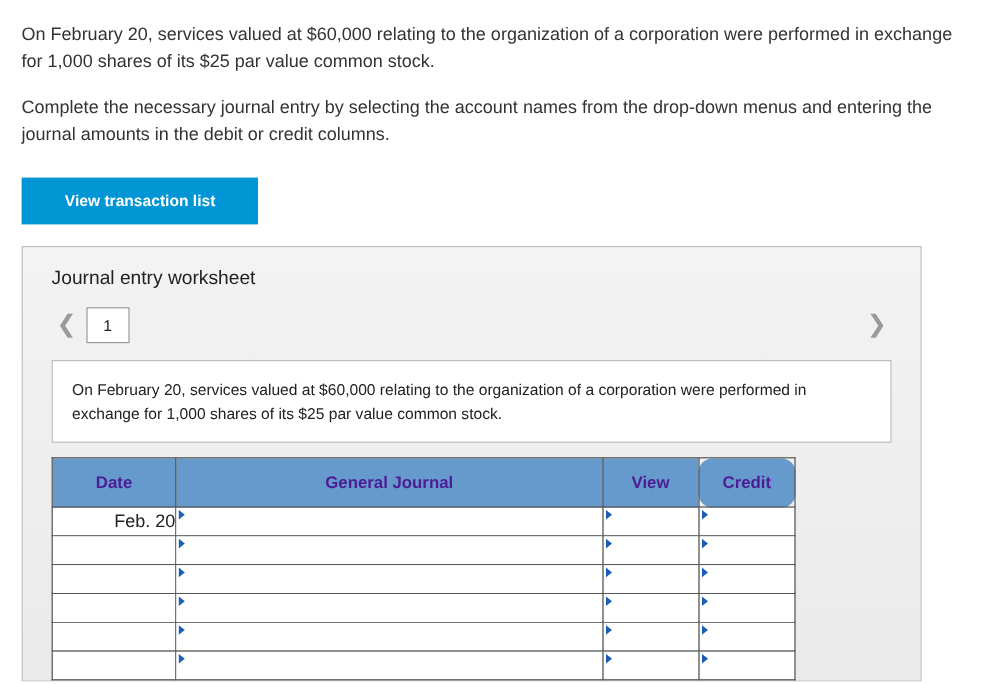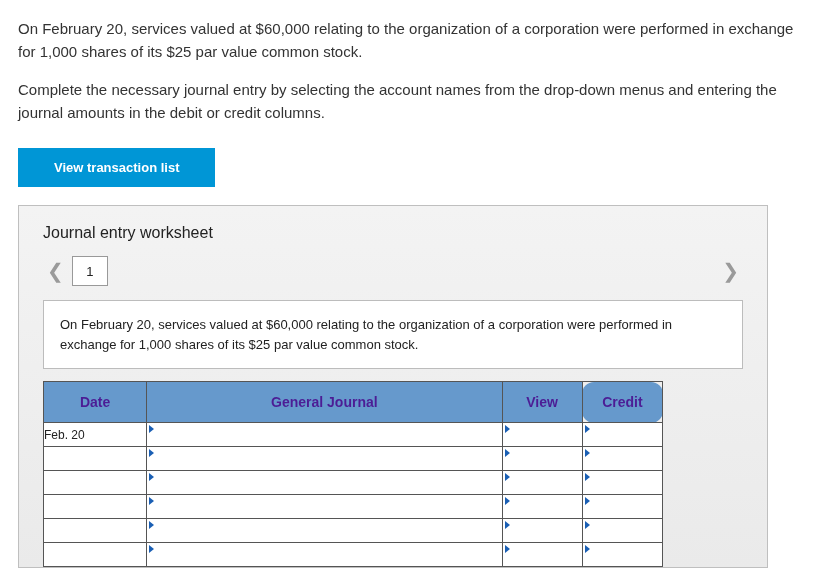--- a/index.html
+++ b/index.html
@@ -93,22 +93,22 @@
     font-weight: bold;
     color: #4c1d95;
     font-size: 14px;
     height: 26px;
     text-align: center;
   }
   table.journal td {
     background: #fff;
     border: 1px solid #555;
     height: 24px;
-    font-size: 12px;
-    text-align: left;
+    font-size: 15px;
+    text-align: right;
     position: relative;
   }
   .col-date { width: 90px; }
   .col-gj   { width: 310px; }
   .col-deb  { width: 70px; }
   .col-cred { width: 70px; border-radius: 12px; }
   .tick::before {
     content: "";
     position: absolute;
     left: 2px;

